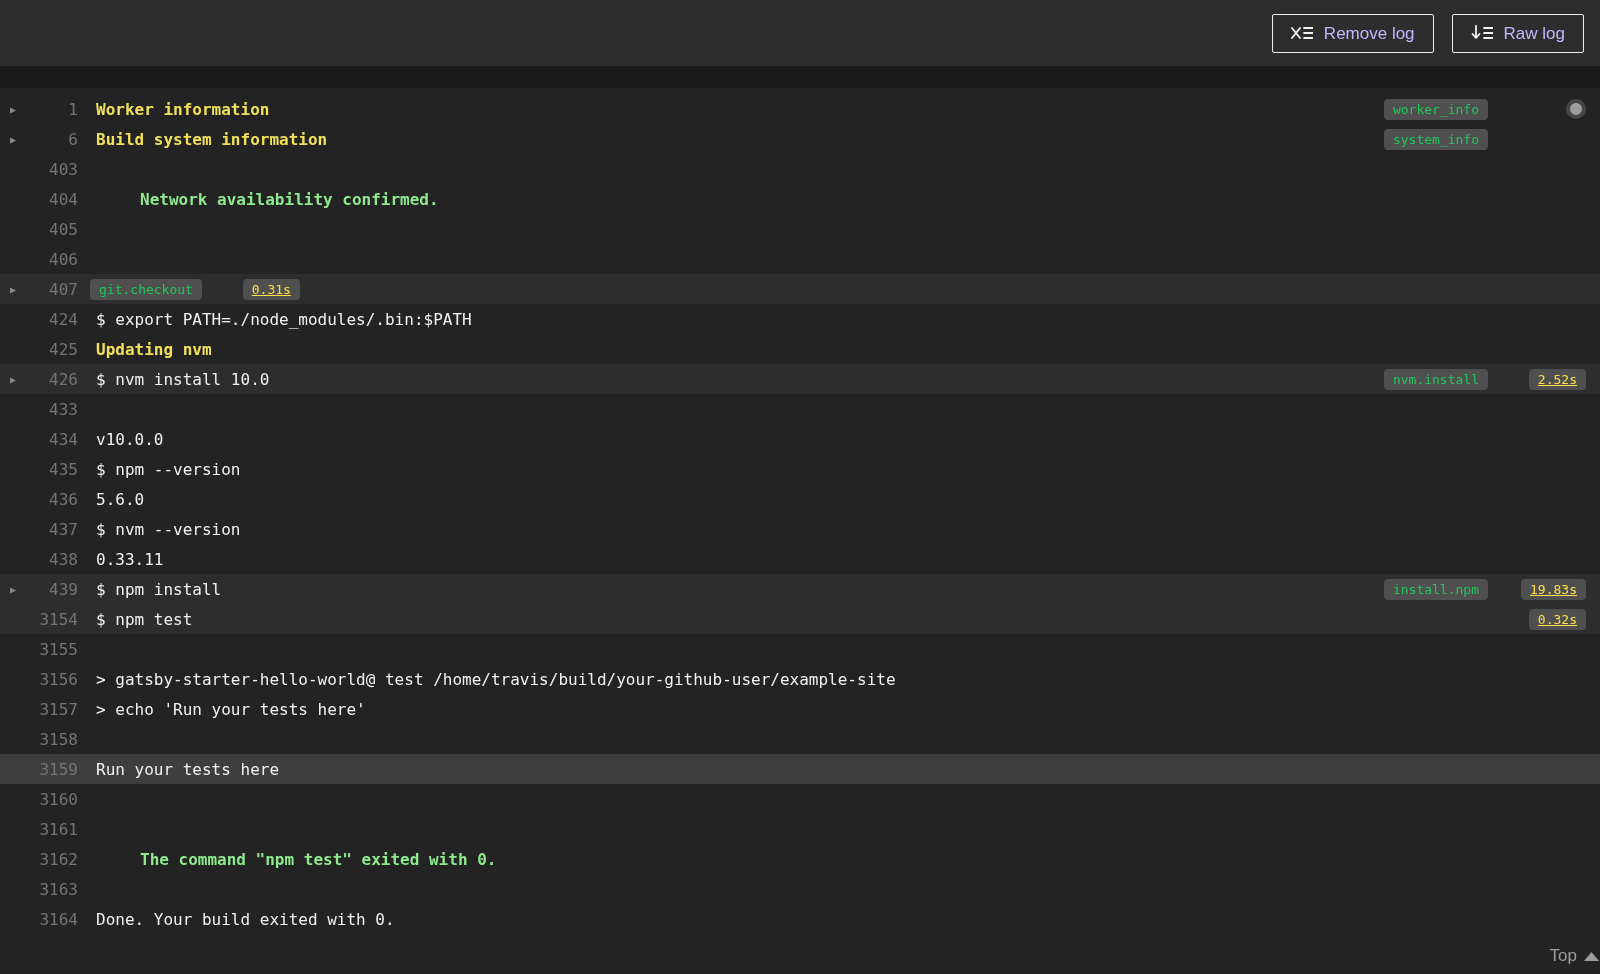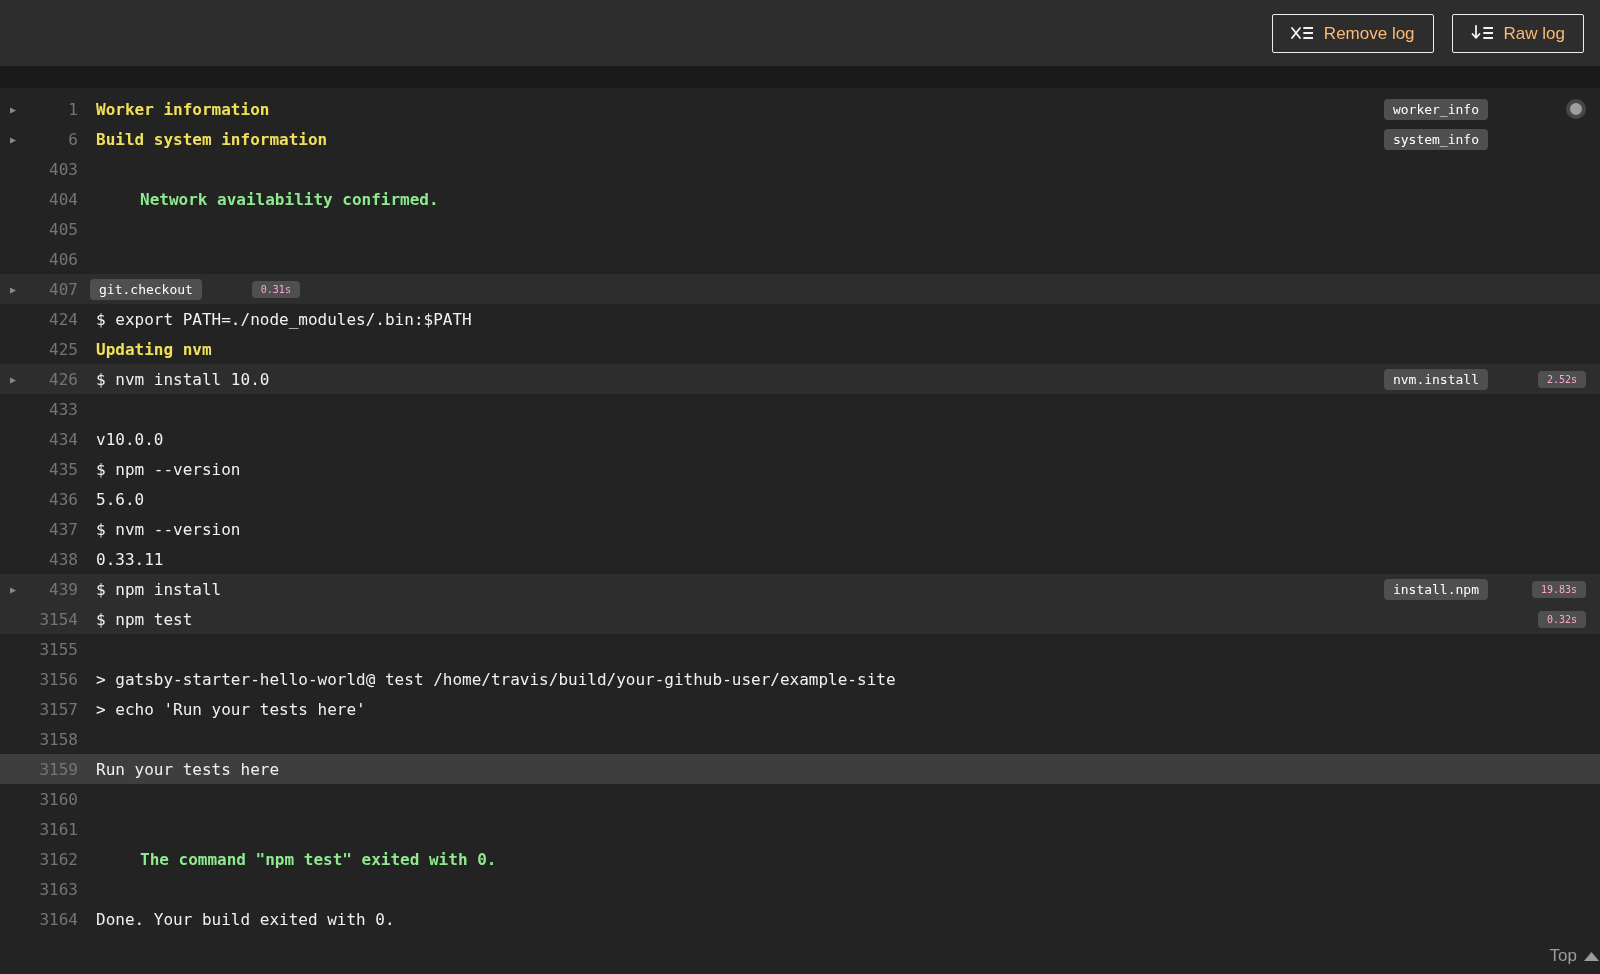--- a/index.html
+++ b/index.html
@@ -22,21 +22,21 @@
     gap: 18px;
     padding: 0 16px;
   }
   .hbtn {
     display: inline-flex;
     align-items: center;
     gap: 11px;
     background: transparent;
     border: 1px solid #ededed;
     border-radius: 2px;
-    color: #fdba74;
+    color: #c4b5fd;
     font-family: "Liberation Sans", sans-serif;
     font-size: 17px;
     padding: 10px 18px;
     cursor: pointer;
     line-height: 1;
   }
   .hbtn svg { display: block; }
 
   
   .log-wrap {
@@ -78,41 +78,42 @@
     font-size: 16px;
     white-space: pre;
     overflow: hidden;
   }
   .line-text.yellow { color: var(--yellow, #f1e05a); font-weight: bold; }
   .line-text.green  { color: var(--green, #8fe98f);  font-weight: bold; padding-left: 44px; }
 
   .name-badge {
     flex: 0 0 auto;
     background: var(--badge-background, #4f4f4f);
-    color: #ffffff;
+    color: #22c55e;
     font-size: 13px;
     padding: 3px 9px;
     border-radius: 4px;
     margin-left: 12px;
     white-space: nowrap;
   }
   .dur-slot {
     flex: 0 0 112px;
     display: flex;
     justify-content: flex-end;
     align-items: center;
     padding-right: 14px;
   }
   .dur-badge {
     background: var(--badge-background, #4f4f4f);
-    color: #f9a8d4;
-    font-size: 10px;
+    color: #fde047;
+    font-size: 13px;
     padding: 3px 9px;
     border-radius: 4px;
     white-space: nowrap;
+    text-decoration: underline;
   }
   .follow-circle {
     width: 20px;
     height: 20px;
     border-radius: 50%;
     background: #9e9e9e;
     border: 4px solid #474747;
     cursor: pointer;
   }
 

